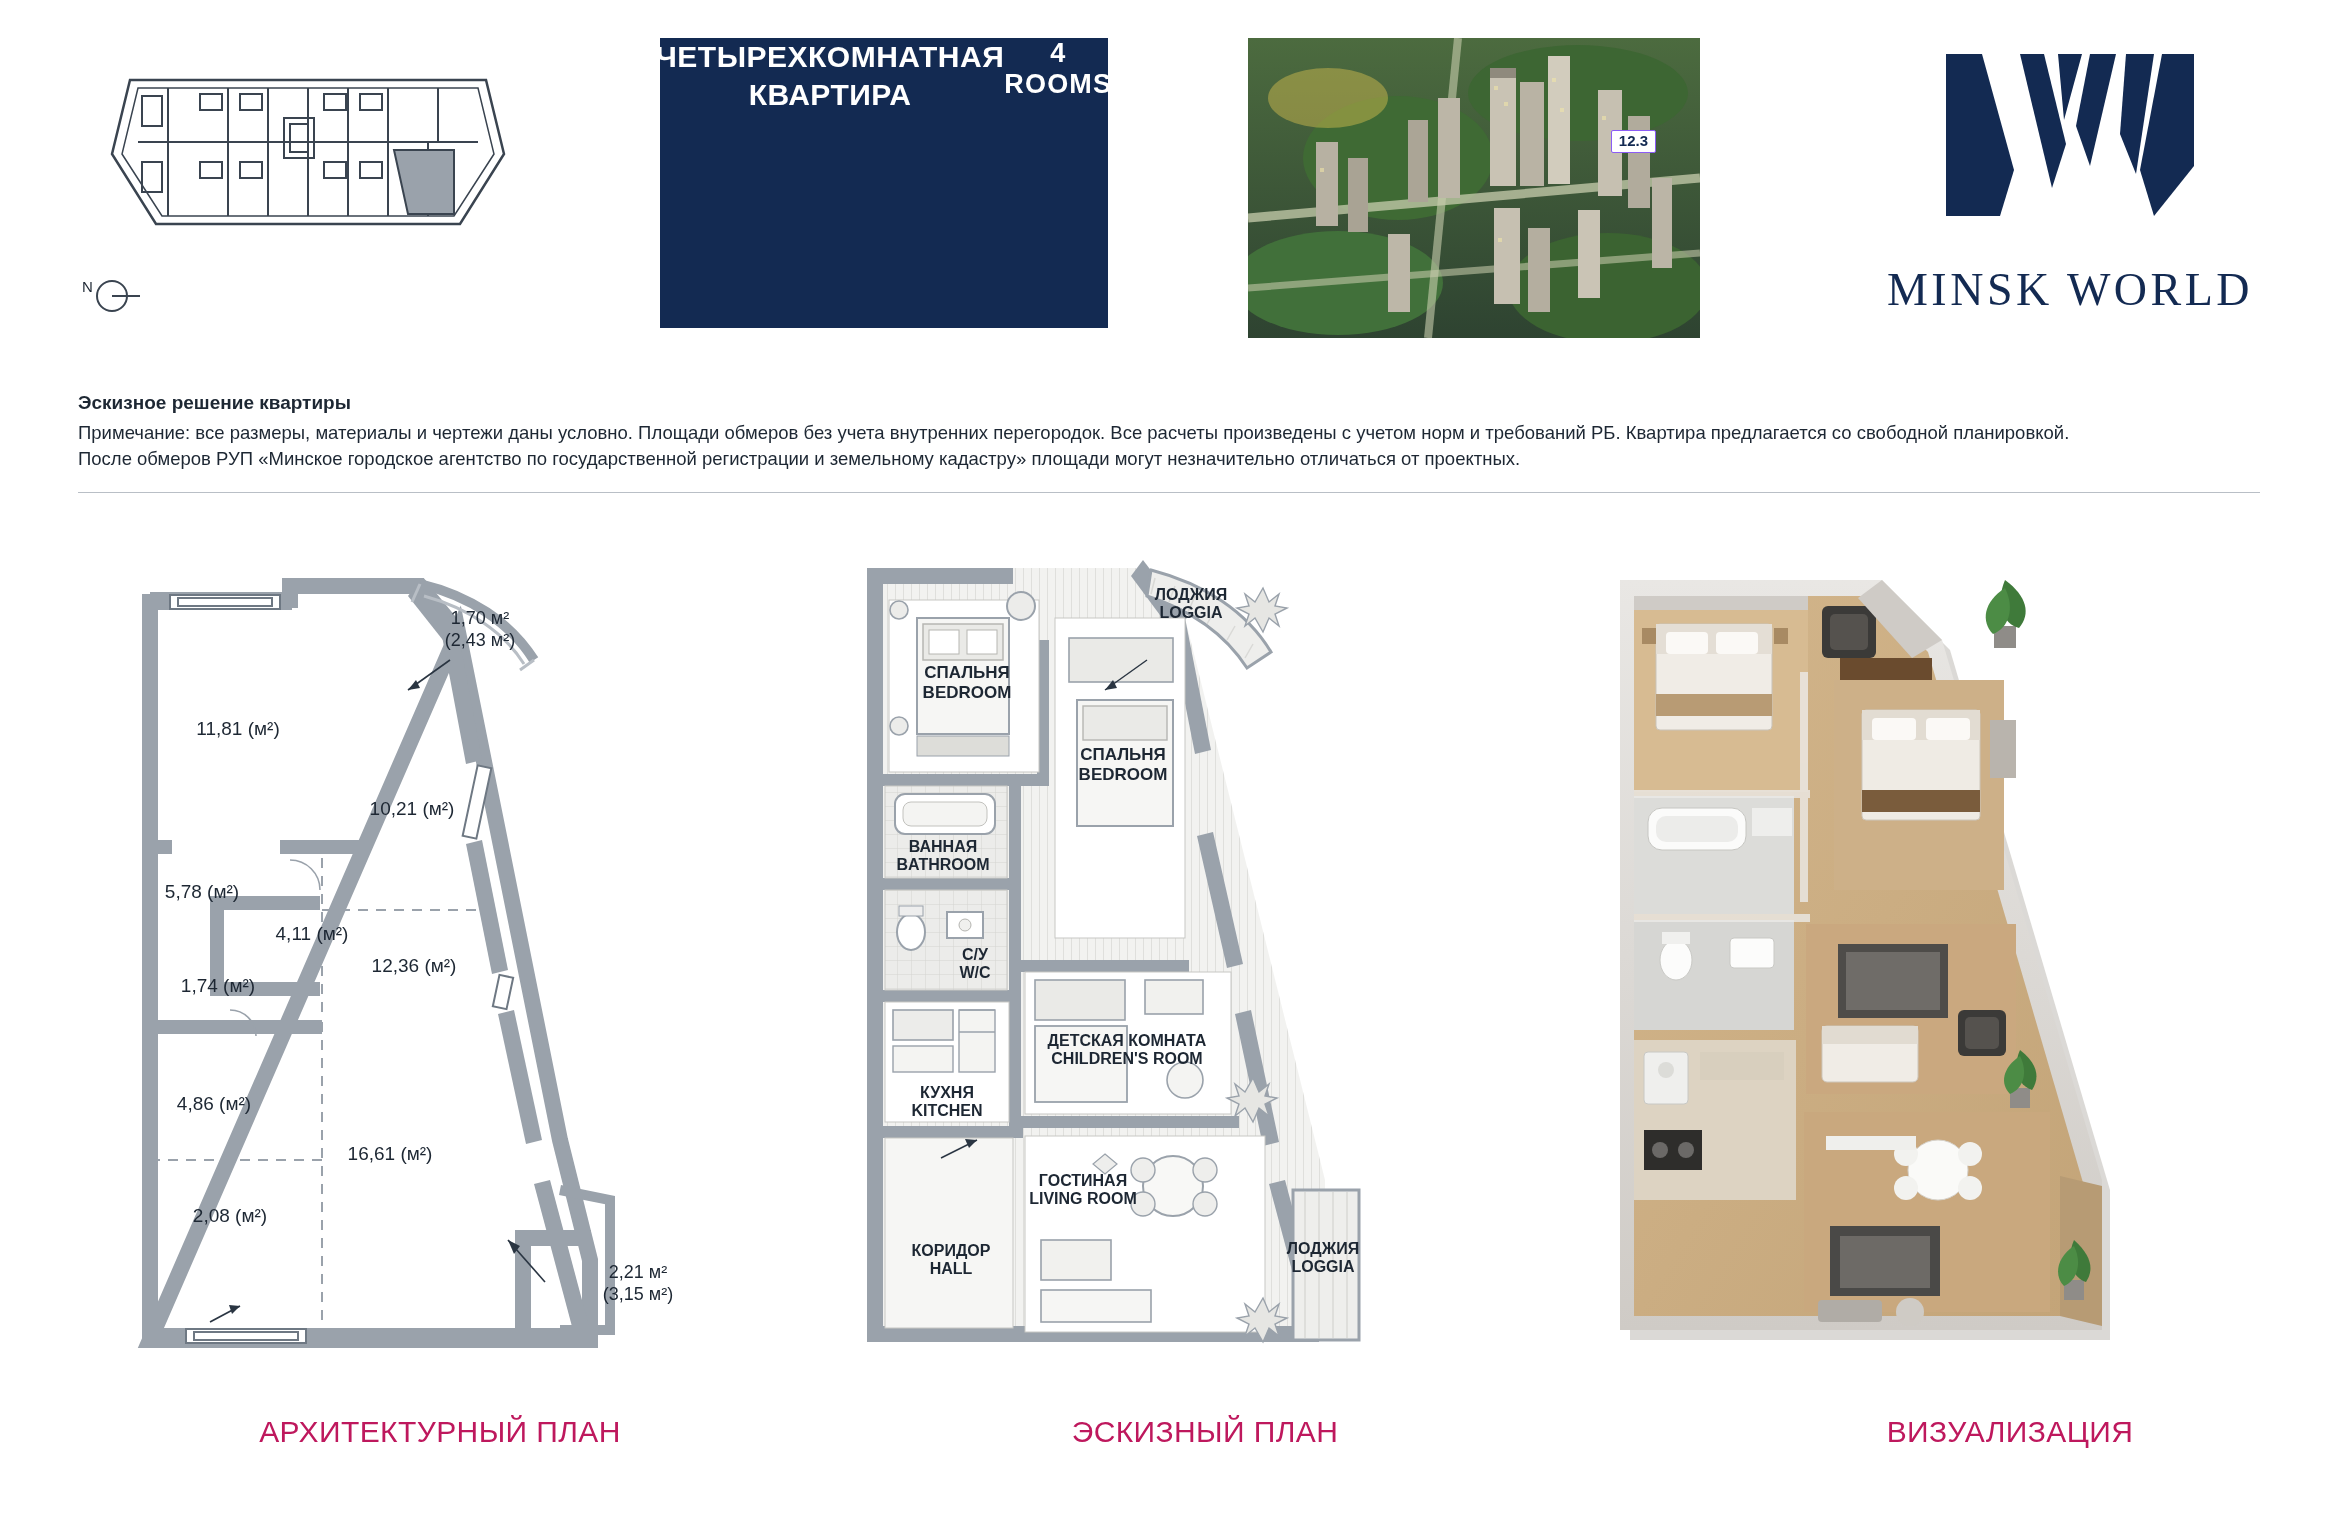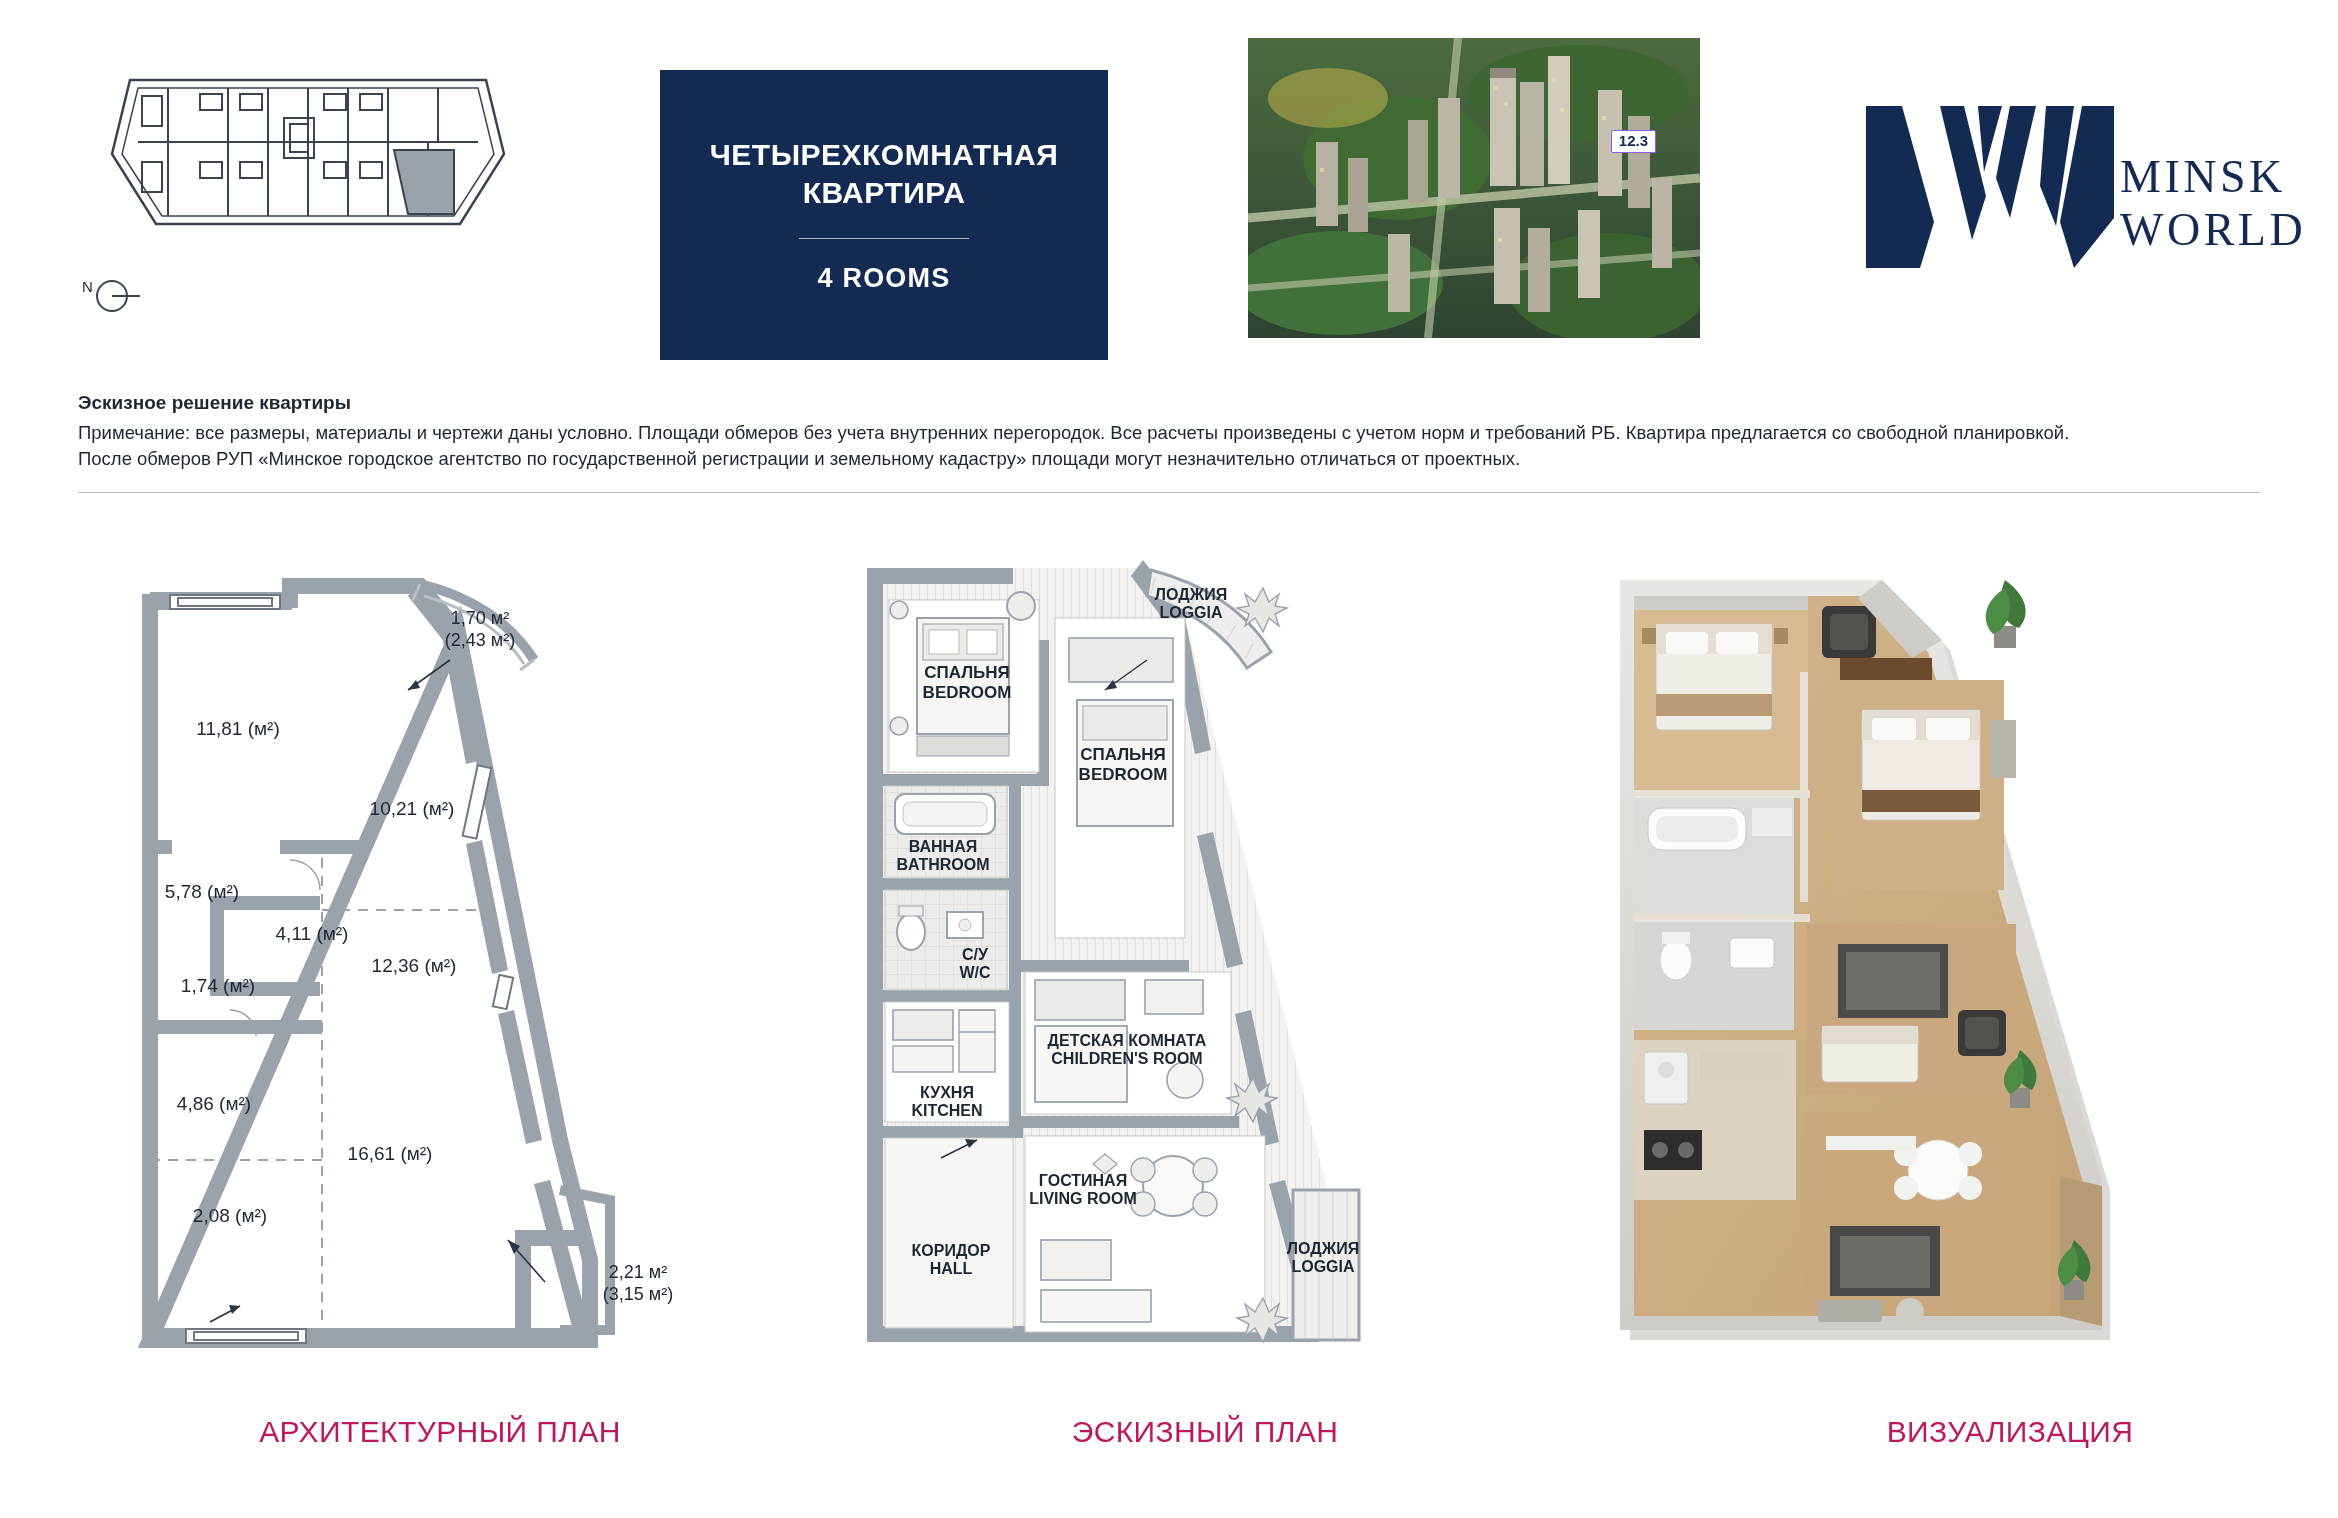--- a/index.html
+++ b/index.html
@@ -39,24 +39,21 @@
   }
 
   
   .titleblock {
     position: absolute;
     left: 660px; top: 38px;
     width: 448px; height: 290px;
     background: #132a52;
     color: #ffffff;
     display: flex;
-    flex-direction: column;
-    align-items: center;
     justify-content: center;
-    margin-top: 32px;
   }
   .titleblock .t-ru {
     font-size: 30px;
     font-weight: bold;
     letter-spacing: .5px;
     line-height: 1.26;
     text-align: center;
     text-transform: uppercase;
   }
   .titleblock .t-sep {
@@ -93,21 +90,21 @@
     line-height: 1.1;
     border-radius: 2px;
   }
 
   
   .logo {
     position: absolute;
     left: 1860px; top: 40px;
     width: 420px; height: 290px;
     display: flex;
-    flex-direction: row;
+    flex-direction: column;
     align-items: center;
     justify-content: flex-start;
   }
   .logo .mark { margin-top: 8px; }
   .logo .wordmark {
     margin-top: 36px;
     font-size: 46px;
     letter-spacing: 3.5px;
     color: #132a52;
     font-family: "Liberation Serif", serif;

